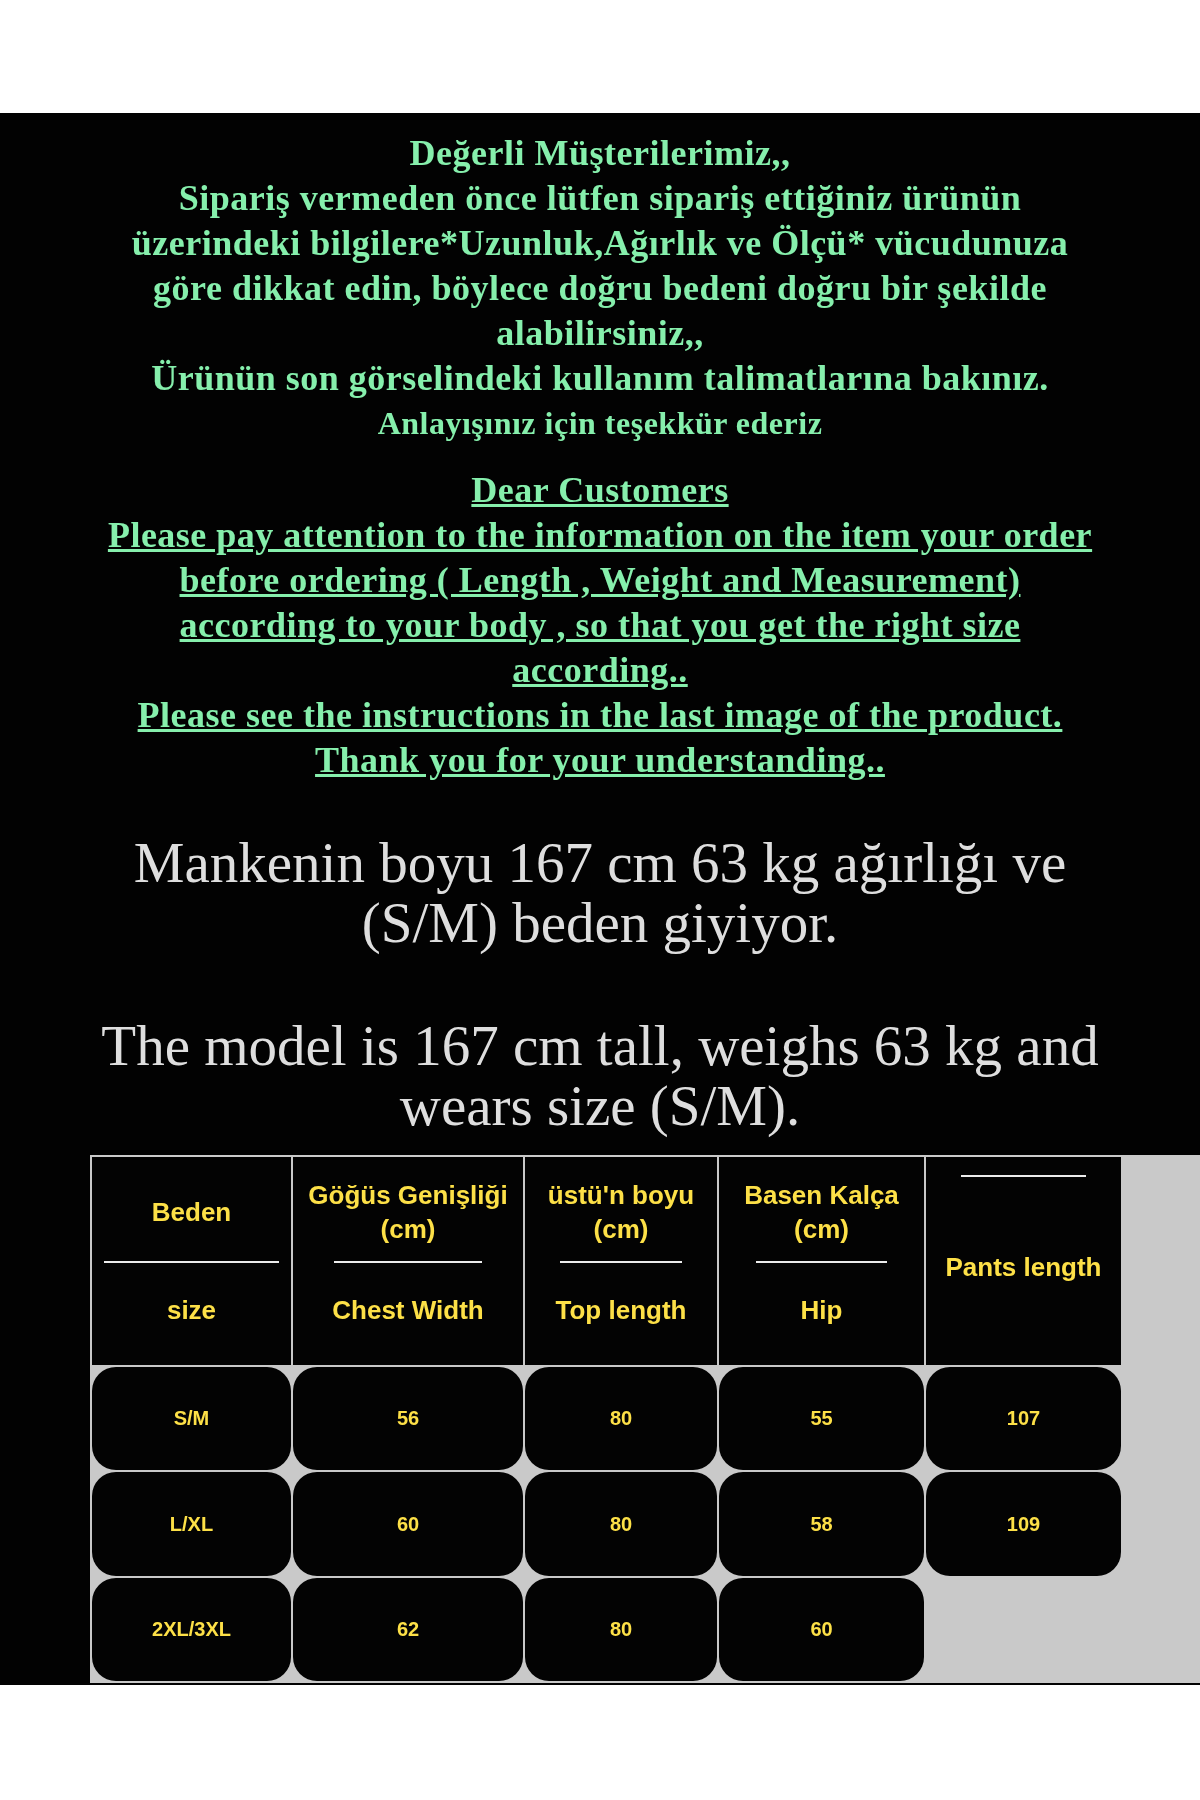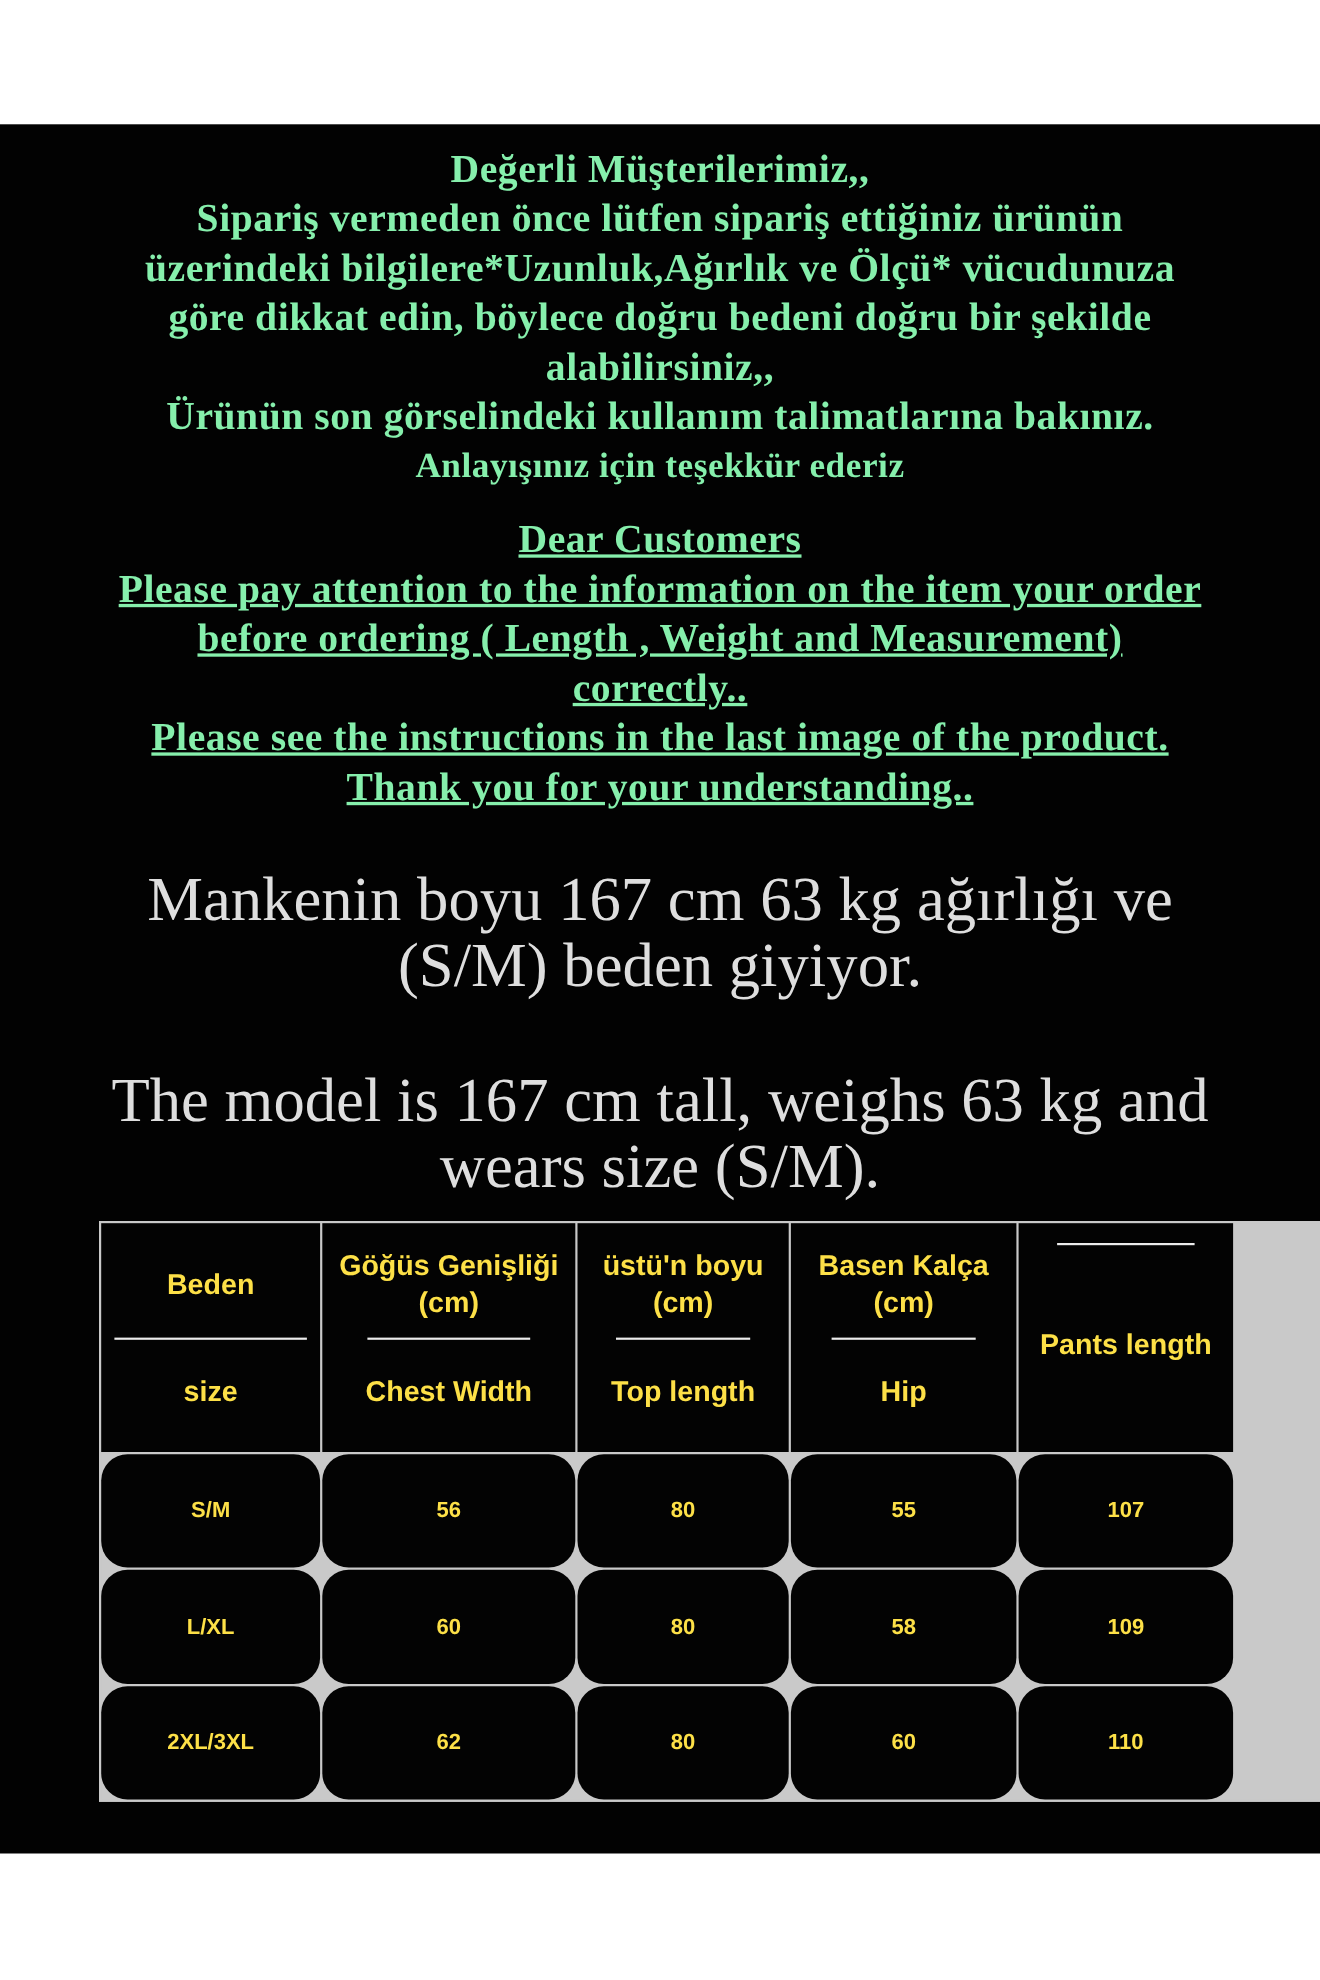--- a/index.html
+++ b/index.html
@@ -110,21 +110,22 @@
     <div class="nline">göre dikkat edin, böylece doğru bedeni doğru bir şekilde</div>
     <div class="nline">alabilirsiniz,,</div>
     <div class="nline">Ürünün son görselindeki kullanım talimatlarına bakınız.</div>
     <div class="nline small">Anlayışınız için teşekkür ederiz</div>
   </div>
 
   <div class="notice notice-en">
     <div class="nline">Dear Customers</div>
     <div class="nline">Please pay attention to the information on the item your order</div>
     <div class="nline">before ordering ( Length , Weight and Measurement)</div>
-    <div class="nline">correctly..</div>
+    <div class="nline">according to your body , so that you get the right size</div>
+    <div class="nline">according..</div>
     <div class="nline">Please see the instructions in the last image of the product.</div>
     <div class="nline">Thank you for your understanding..</div>
   </div>
 
   <div class="model-info model-tr">
     <div>Mankenin boyu 167 cm 63 kg ağırlığı ve</div>
     <div>(S/M) beden giyiyor.</div>
   </div>
 
   <div class="model-info model-en">
@@ -184,16 +185,15 @@
     <div class="cell dcell">L/XL</div>
     <div class="cell dcell">60</div>
     <div class="cell dcell">80</div>
     <div class="cell dcell">58</div>
     <div class="cell dcell">109</div>
 
     <div class="cell dcell">2XL/3XL</div>
     <div class="cell dcell">62</div>
     <div class="cell dcell">80</div>
     <div class="cell dcell">60</div>
-    <div class="cell dcell">110</div>
 
   </div>
 </div>
 
 </body></html>

